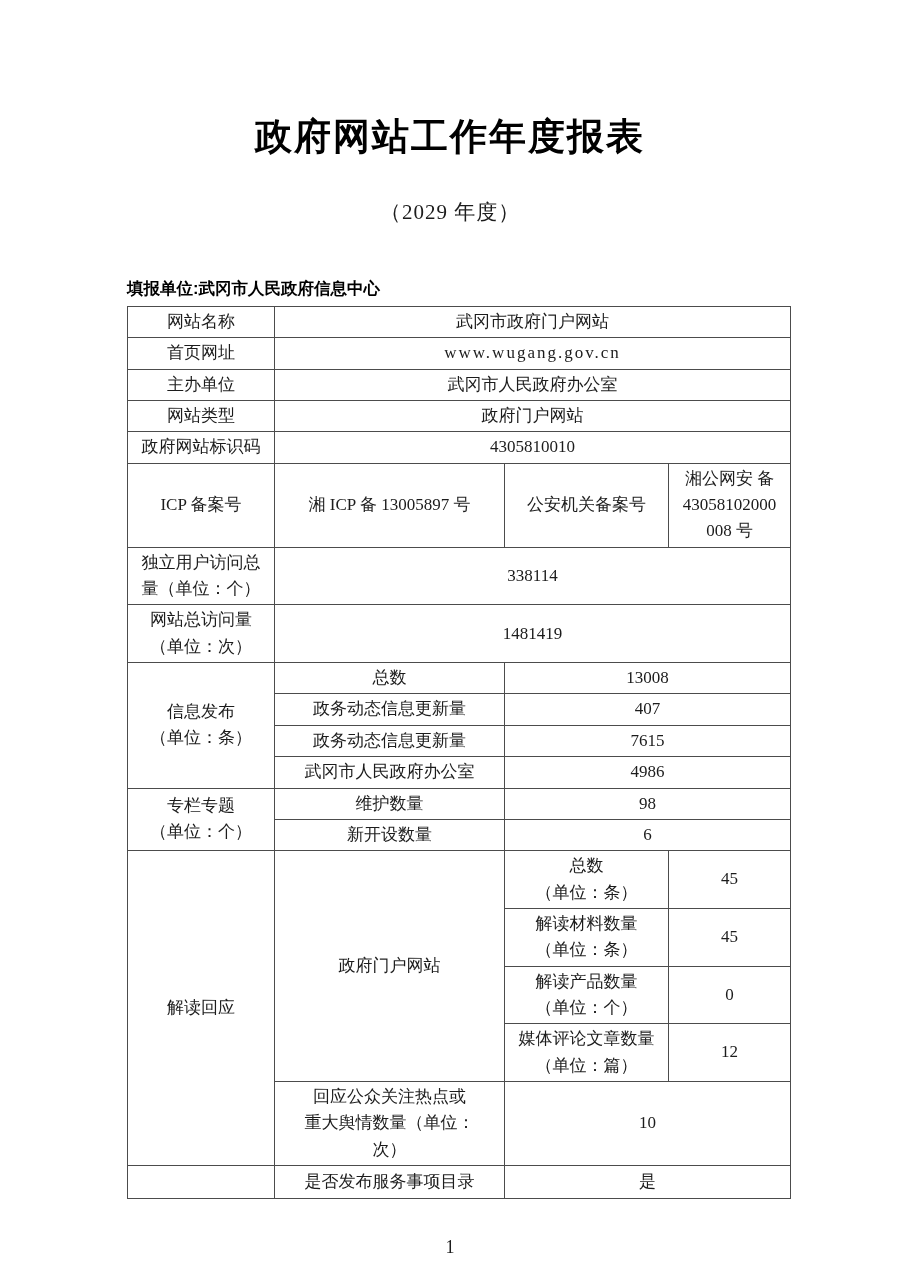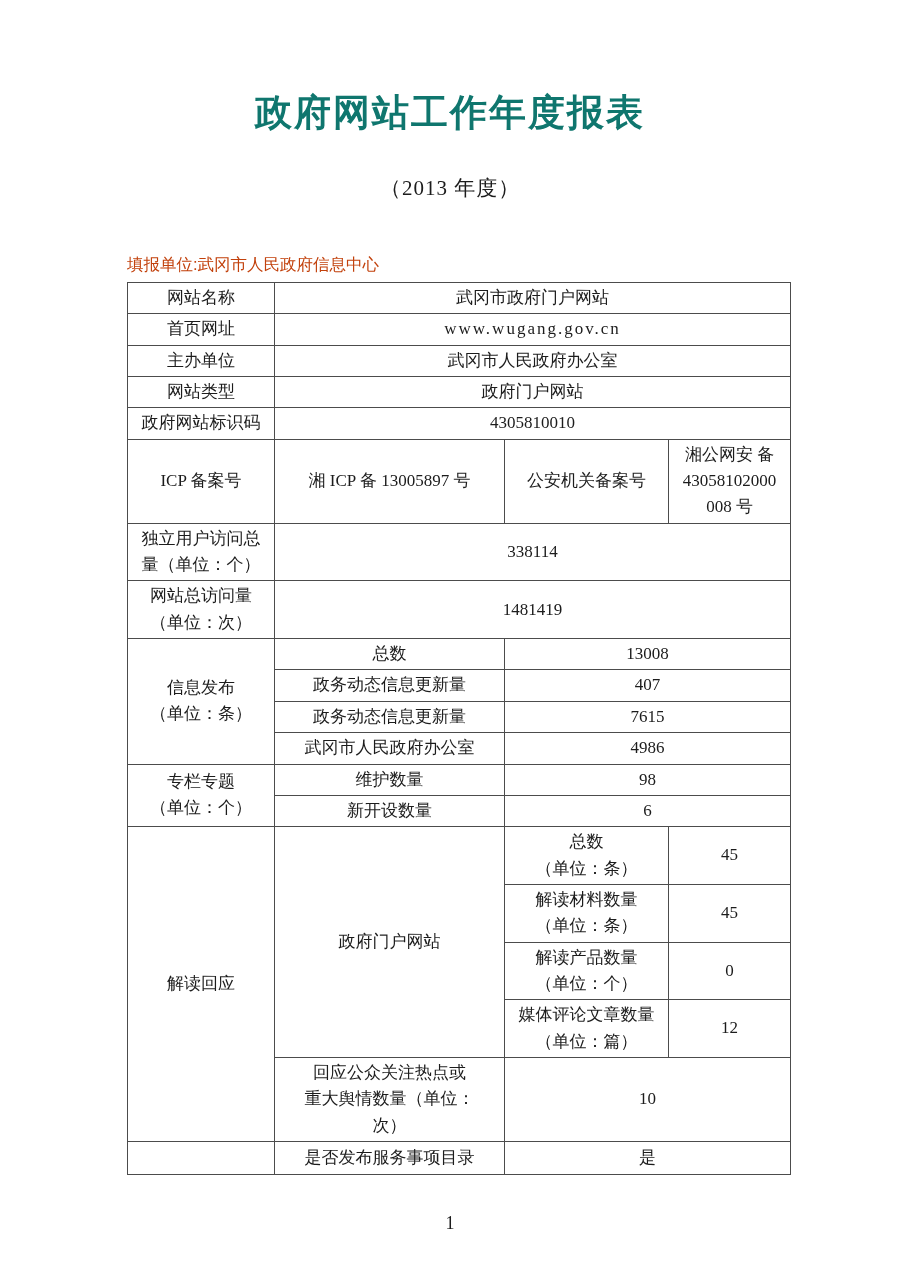--- a/index.html
+++ b/index.html
@@ -5,46 +5,46 @@
   * { margin: 0; padding: 0; box-sizing: border-box; }
   html, body { background: #ffffff; }
   body {
     width: 900px;
     height: 1273px;
     position: relative;
     font-family: "Liberation Serif", serif;
     color: #1c1c1c;
   }
   .page-title {
-    margin-top: 88px;
+    margin-top: 112px;
     text-align: center;
     font-family: Liberation Sans, sans-serif;
     font-weight: 700;
     font-size: 37px;
     letter-spacing: 2px;
-    color: #0f766e;
+    color: #000000;
   }
   .page-subtitle {
     margin-top: 36px;
     text-align: center;
     font-size: 21px;
     letter-spacing: 1px;
     color: #1c1c1c;
   }
   .content {
     width: 665px;
     margin-left: 127px;
   }
   .reporting-unit {
     margin-top: 52px;
     margin-bottom: 6px;
     font-family: "Liberation Sans", sans-serif;
-    font-weight: 400;
+    font-weight: 700;
     font-size: 16.5px;
-    color: #c2410c;
+    color: #000000;
   }
   table.report {
     width: 663px;
     border-collapse: collapse;
     table-layout: fixed;
   }
   table.report td {
     border: 1px solid #4c4c4c;
     text-align: center;
     vertical-align: middle;
@@ -66,21 +66,21 @@
     margin-top: 38px;
     text-align: center;
     font-size: 18px;
     color: #1c1c1c;
   }
 </style>
 </head>
 <body>
 
 <div class="page-title">政府网站工作年度报表</div>
-<div class="page-subtitle">（2013 年度）</div>
+<div class="page-subtitle">（2029 年度）</div>
 
 <div class="content">
   <div class="reporting-unit">填报单位:武冈市人民政府信息中心</div>
 
   <table class="report">
     <colgroup>
       <col style="width:147px">
       <col style="width:230px">
       <col style="width:164px">
       <col style="width:122px">

